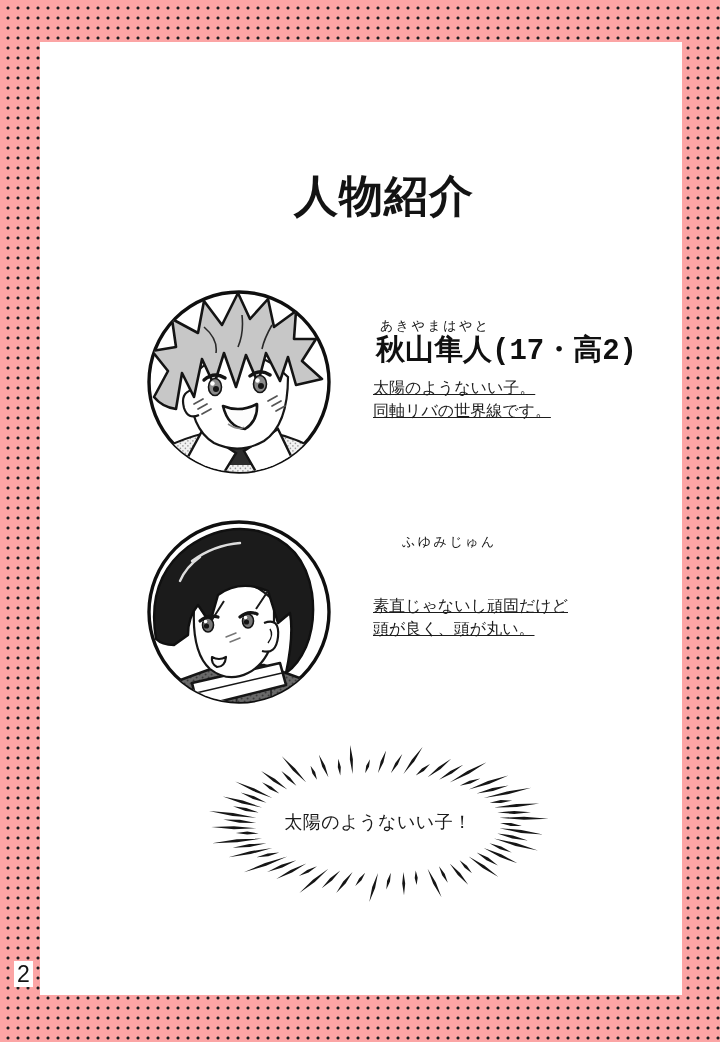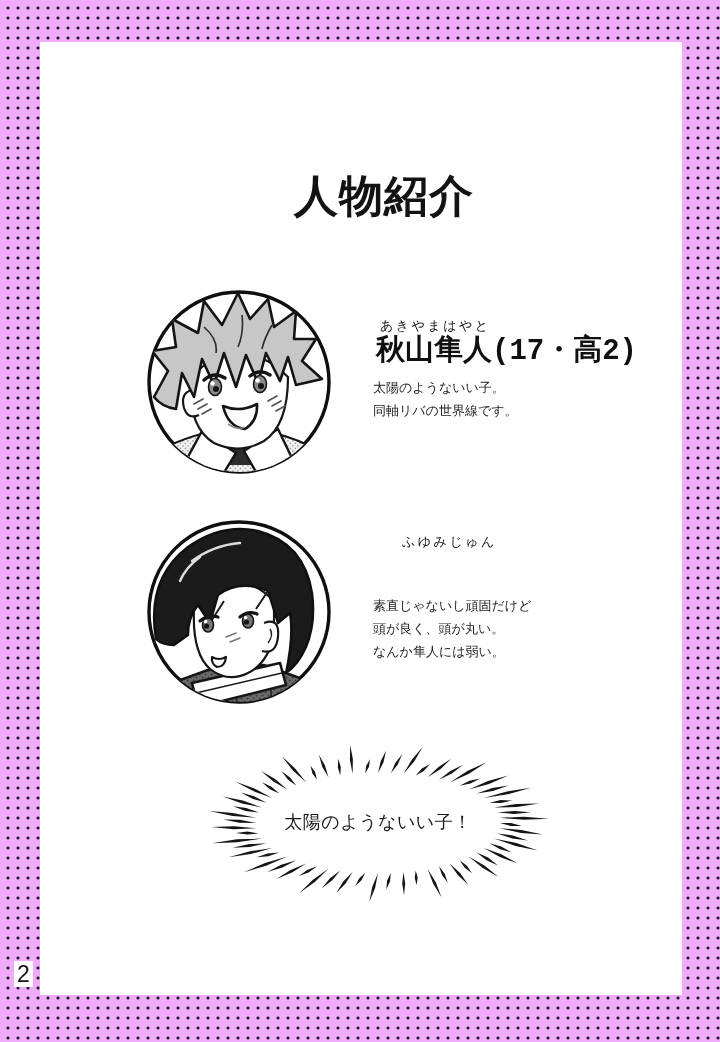--- a/index.html
+++ b/index.html
@@ -1,19 +1,19 @@
 <!DOCTYPE html>
 <html><head>
 <meta charset="utf-8">
 <style>
   html,body{margin:0;padding:0;background:#e8e8e8;}
   .page{
     position:relative;
     width:720px;height:1042px;
-    background:#f0abfc;
+    background:#fca5a5;
     overflow:hidden;
     font-family:"Liberation Sans","DejaVu Sans",sans-serif;
     color:#111;
   }
   .dots-border{
     position:absolute;inset:0;
     background-image:radial-gradient(circle,#1f1f1f 1.2px,rgba(40,40,40,.45) 1.55px,transparent 2px);
     background-size:10px 10px;
     background-position:3px 3px;
   }
@@ -33,22 +33,22 @@
   .portrait-2{left:144px;top:517px;}
   .furigana{
     position:absolute;font-size:13px;letter-spacing:2.5px;
     color:#151515;white-space:nowrap;font-weight:500;
   }
   .char-name{
     position:absolute;font-size:29px;font-weight:700;
     color:#101010;white-space:nowrap;letter-spacing:0;font-family:Liberation Mono, monospace;
   }
   .char-desc{
-    position:absolute;font-size:13px;line-height:23px;
-    color:#1c1c1c;white-space:nowrap;
+    position:absolute;font-size:16px;line-height:23px;
+    color:#1c1c1c;white-space:nowrap;text-decoration:underline;
   }
   .furigana-1{left:380px;top:317px;}
   .name-1{left:376px;top:330px;}
   .desc-1{left:373px;top:376px;}
   .furigana-2{left:402px;top:533px;}
   .name-2{left:397px;top:548px;}
   .desc-2{left:373px;top:594px;}
   .flash-bubble{
     position:absolute;left:203px;top:741px;width:350px;height:164px;
   }
@@ -188,21 +188,20 @@
 
         <path d="M68,140 Q75,144 82,140 Q81,150 73,150 Q67,147 68,140 Z" fill="#fdfdfd" stroke="#141414" stroke-width="2.2" stroke-linejoin="round"></path>
       </g>
     </svg>
   </div>
 
   <div class="furigana furigana-2">ふゆみじゅん</div>
   <div class="char-desc desc-2">
     <div>素直じゃないし頑固だけど</div>
     <div>頭が良く、頭が丸い。</div>
-    <div>なんか隼人には弱い。</div>
   </div>
 
   <div class="flash-bubble">
     <svg width="350" height="164" viewBox="0 0 350 164">
       <path id="burst-path" fill="#161616" d="M297.0 82.0L307.7 85.0L318.8 85.1L308.1 82.1ZM296.3 87.2L318.0 91.9L340.0 93.5L318.4 88.9ZM294.3 92.4L309.2 97.4L324.8 99.5L309.9 94.5ZM291.0 97.5L312.5 104.9L334.8 109.4L313.3 102.0ZM286.5 102.3L297.1 108.3L308.8 111.6L298.2 105.6ZM280.7 107.0L296.9 116.0L314.4 122.3L298.2 113.3ZM273.7 111.4L283.5 119.2L294.9 124.4L285.1 116.6ZM265.7 115.5L279.7 126.9L295.5 135.9L281.4 124.4ZM256.6 119.2L261.7 126.8L269.0 132.3L263.9 124.7ZM246.7 122.5L254.8 134.0L265.2 143.7L257.1 132.1ZM236.0 125.3L239.1 134.2L244.8 141.7L241.7 132.8ZM224.6 127.7L230.2 142.7L238.5 156.3L232.9 141.4ZM212.7 129.6L211.7 136.9L213.6 144.1L214.7 136.7ZM200.4 130.9L199.2 142.6L201.0 154.2L202.2 142.5ZM187.8 131.7L184.1 139.7L183.3 148.4L187.0 140.4ZM175.0 132.0L169.2 146.1L166.3 161.1L172.1 147.0ZM162.2 131.7L156.1 137.5L152.3 145.0L158.5 139.3ZM149.6 130.9L140.2 140.6L133.2 152.1L142.6 142.4ZM137.3 129.6L127.0 137.3L118.7 147.2L129.0 139.5ZM125.4 127.7L109.9 138.8L96.4 152.1L111.8 141.0ZM114.0 125.3L104.2 128.9L95.8 135.1L105.6 131.5ZM103.3 122.5L87.6 128.9L73.3 138.1L89.0 131.6ZM93.4 119.2L78.2 123.7L64.2 131.1L79.4 126.5ZM84.3 115.5L62.1 121.9L40.8 131.3L63.1 124.8ZM76.3 111.4L64.6 112.4L53.6 116.2L65.3 115.3ZM69.3 107.0L47.1 110.2L25.5 116.3L47.7 113.1ZM63.5 102.3L46.3 103.1L29.5 106.8L46.7 106.0ZM59.0 97.5L33.8 98.3L9.0 102.2L34.1 101.3ZM55.7 92.4L44.3 90.6L32.8 91.9L44.2 93.6ZM53.7 87.2L31.0 85.2L8.2 86.1L30.9 88.2ZM53.0 82.0L36.8 78.8L20.2 78.6L36.4 81.8ZM53.7 76.8L30.1 72.0L6.0 70.1L29.6 74.9ZM55.7 71.6L43.2 67.0L30.0 65.2L42.5 69.9ZM59.0 66.5L39.8 59.6L19.9 55.6L39.0 62.5ZM63.5 61.7L51.1 55.2L37.6 51.5L50.0 58.0ZM69.3 57.0L51.4 47.4L32.2 40.5L50.2 50.1ZM76.3 52.6L68.5 45.7L59.0 41.3L66.8 48.2ZM84.3 48.5L72.1 38.1L58.1 30.0L70.3 40.5ZM93.4 44.8L87.0 36.4L78.4 30.0L84.8 38.5ZM103.3 41.5L92.1 27.4L78.8 15.3L89.9 29.4ZM114.0 38.7L112.1 31.1L107.5 24.8L109.4 32.4ZM125.4 36.3L122.0 24.5L115.9 13.8L119.2 25.7ZM137.3 34.4L137.8 25.9L135.3 17.8L134.8 26.3ZM149.6 33.1L149.9 18.3L147.2 3.9L146.9 18.6ZM162.2 32.3L166.0 25.8L167.0 18.3L163.2 24.8ZM175.0 32.0L180.5 21.3L183.1 9.5L177.7 20.3ZM187.8 32.3L194.8 23.4L199.3 13.0L192.3 21.9ZM200.4 33.1L211.2 20.4L219.6 6.0L208.8 18.7ZM212.7 34.4L220.8 29.9L227.0 22.9L218.9 27.5ZM224.6 36.3L237.3 28.2L248.2 17.8L235.5 25.9ZM236.0 38.7L248.9 32.5L260.2 23.8L247.3 30.0ZM246.7 41.5L265.9 32.7L283.6 21.2L264.4 30.1ZM256.6 44.8L267.5 42.6L277.3 37.6L266.5 39.8ZM265.7 48.5L286.0 42.9L305.3 34.5L285.0 40.1ZM273.7 52.6L290.0 50.0L305.6 44.4L289.3 47.1ZM280.7 57.0L304.7 53.3L328.1 46.7L304.0 50.4ZM286.5 61.7L298.0 62.1L309.3 59.6L297.7 59.1ZM291.0 66.5L313.8 66.0L336.2 62.5L313.5 63.0ZM294.3 71.6L311.2 72.9L328.0 71.2L311.2 69.9ZM296.3 76.8L321.0 78.8L345.7 77.8L321.1 75.8Z"></path>
     </svg>
     <div class="bubble-text">太陽のようないい子！</div>
   </div>
 
   <div class="page-number">2</div>

